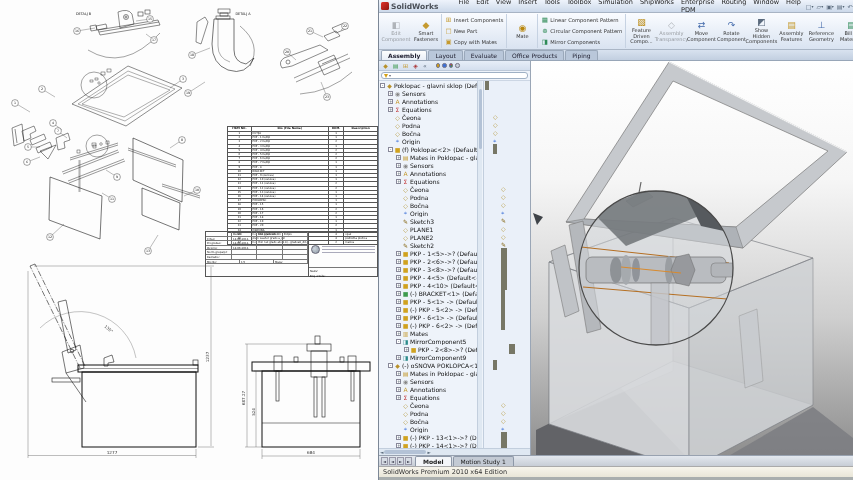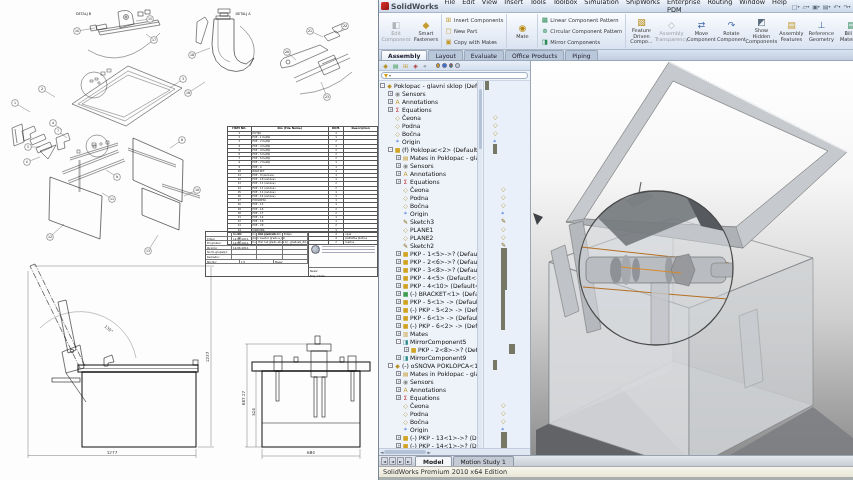--- a/index.html
+++ b/index.html
@@ -20,21 +20,21 @@
 .tb-hrow span:first-child,.tb-row span:first-child{flex:0 0 26px}
 .tb-right{flex:1;border:0.5px solid #555;border-left:none;display:flex;flex-direction:column}
 .tb-logo{flex:1;display:flex;align-items:center;gap:2px;padding:2px}
 .logo-emblem{width:9px;height:9px;border-radius:50%;background:radial-gradient(circle at 35% 35%,#cfd6dd,#8d99a5);border:0.5px solid #667}
 .logo-lines{flex:1;height:8px;background:repeating-linear-gradient(#aab 0 1px,transparent 1px 3px)}
 .tb-dn{border-top:0.5px solid #777;height:9px;padding:1px;display:flex;flex-direction:column;gap:1px}
 
 .sw{position:absolute;left:378px;top:0;width:475px;height:480px;background:#dbe4f0;border-left:1px solid #7c8796;font-size:6.5px;color:#222}
 .menubar{height:13px;display:flex;align-items:center;background:linear-gradient(#eef3fb,#ccd9ea);border-bottom:1px solid #a8b4c4;padding:0 2px;gap:1px}
 .swlogo{width:8px;height:8px;background:linear-gradient(135deg,#e0312c,#8f1511);border-radius:1.5px;margin-right:1px;flex:none}
-.swname{font-weight:bold;font-size:7.5px;color:#4a4f57;margin-right:2px}
+.swname{font-weight:bold;font-size:7.5px;color:#4a4f57;margin-right:16px}
 .menus{display:flex;gap:1px}
 .menu-item{padding:0 3px;cursor:default}
 .qa{display:flex;align-items:center;margin-left:auto;gap:1px}
 .qa-btn{display:flex;align-items:center;font-size:6px;color:#4a6fa5;padding:0 1px}
 .qa-btn .caret{font-size:4px;color:#567}
 .toolbar{height:37px;background:linear-gradient(#fafcff,#d9e3f1);border-bottom:1px solid #aab6c6;display:flex;align-items:stretch;padding:1px 0 1px 2px;overflow:hidden}
 .tbtn{width:30px;flex:none;display:flex;flex-direction:column;align-items:center;justify-content:center;text-align:center;font-size:5px;line-height:1.08;color:#333;border-radius:2px;padding:1px}
 .tbtn .bicon{font-size:9px;line-height:11px}
 .tstack{flex:none;display:flex;flex-direction:column;justify-content:space-around;padding:1px 3px;border-left:1px solid #c6d2e2;border-right:1px solid #c6d2e2}
 .tsrow{display:flex;align-items:center;gap:2px;font-size:5.2px;white-space:nowrap;color:#333}

